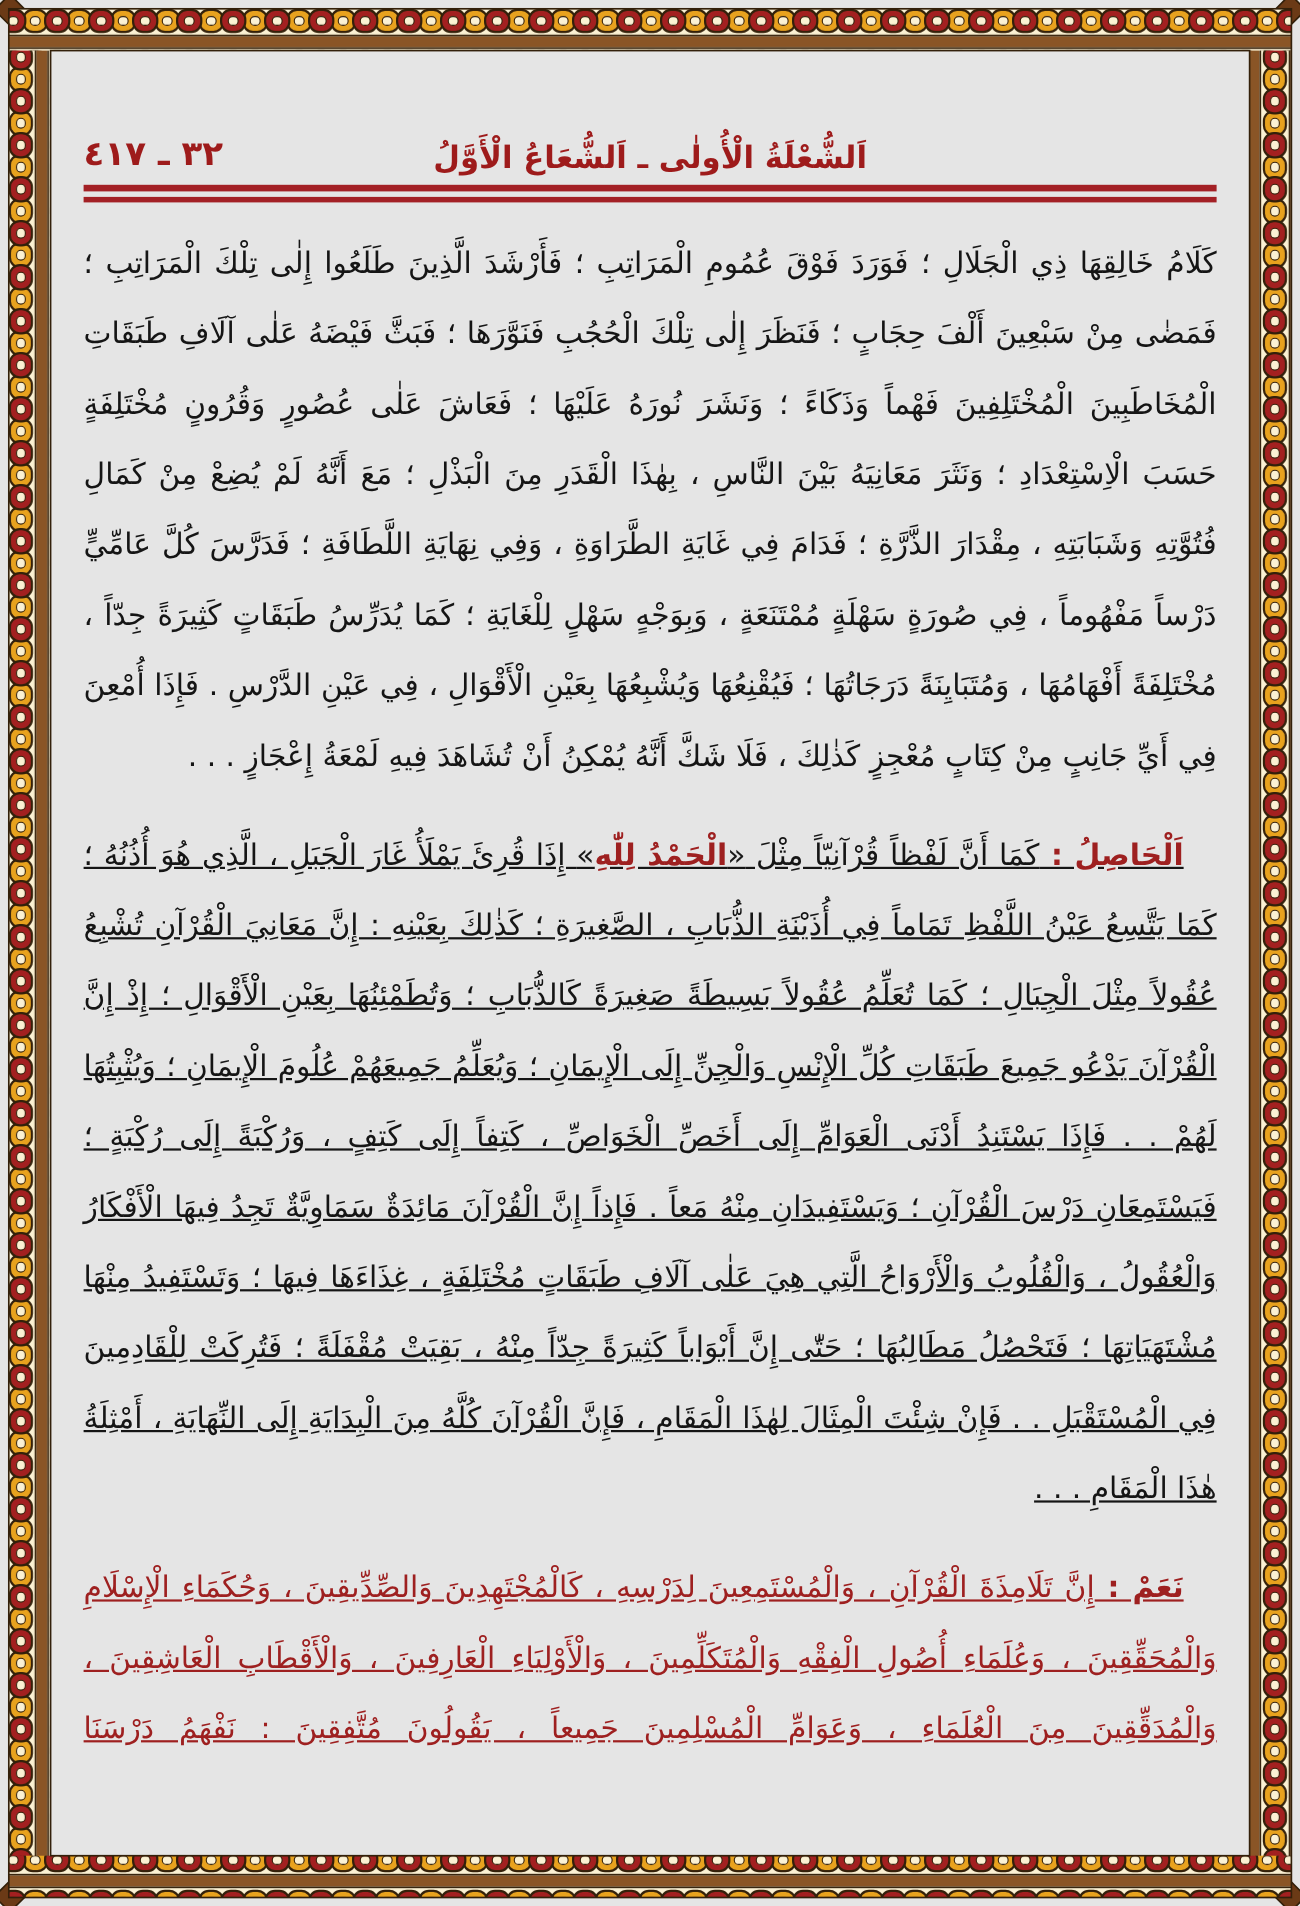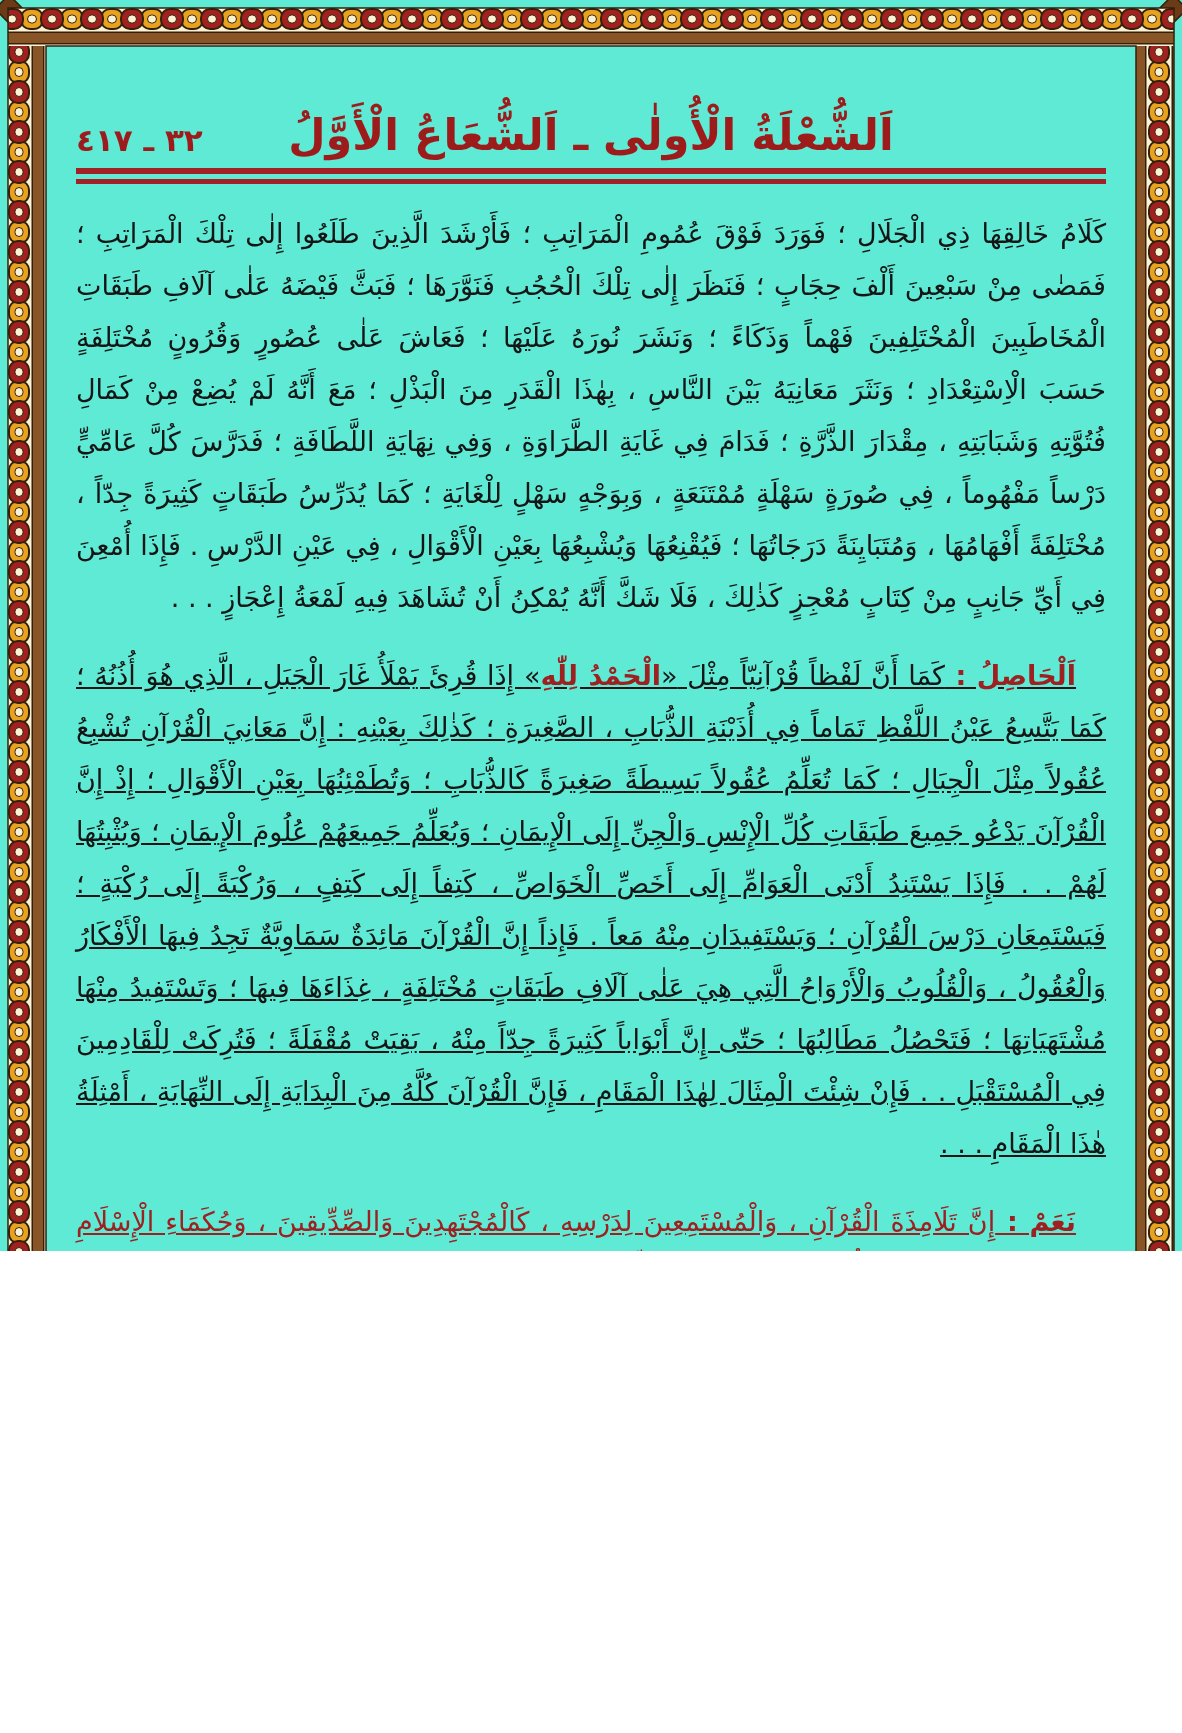--- a/index.html
+++ b/index.html
@@ -1,20 +1,20 @@
 <!DOCTYPE html>
 <html lang="ar"><head>
 <meta charset="utf-8">
 <style>
   html, body { margin: 0; padding: 0; background: #ffffff; }
   .page {
     position: relative;
     width: 1182px;
-    height: 1251px;
-    background: #5eead4;
+    height: 1733px;
+    background: #e5e5e5;
     overflow: hidden;
     font-family: "DejaVu Sans", sans-serif;
   }
   .frame-svg { position: absolute; left: 0; top: 0; }
 
   .content {
     position: absolute;
     left: 46px; right: 46px; top: 46px; bottom: 46px;
   }
   .header {
@@ -30,36 +30,36 @@
     font-size: 31px;
     font-weight: bold;
     letter-spacing: 1px;
   }
   .title {
     position: absolute;
     left: 0; right: 0; bottom: 0;
     text-align: center;
     direction: rtl;
     color: #9e1b1b;
-    font-size: 43px;
+    font-size: 28px;
     font-weight: bold;
   }
   .rule {
     margin: 8px 30px 0 30px;
     height: 5px;
     border-top: 6px solid #a32025;
     border-bottom: 5px solid #a32025;
   }
   .body {
     margin: 24px 30px 0 30px;
     direction: rtl;
     text-align: justify;
     color: #151515;
     font-size: 27px;
-    line-height: 52px;
+    line-height: 64px;
   }
   .body p { margin: 0; }
   .body p + p { margin-top: 26px; }
   .para.indent { text-indent: 30px; text-decoration: underline; }
   .red { color: #9e2020; }
   .bold { font-weight: bold; }
   .para.red-para { color: #9e2020; text-align-last: justify; }
   .quote-mark { color: #1a1a1a; }
 </style>
 </head>

